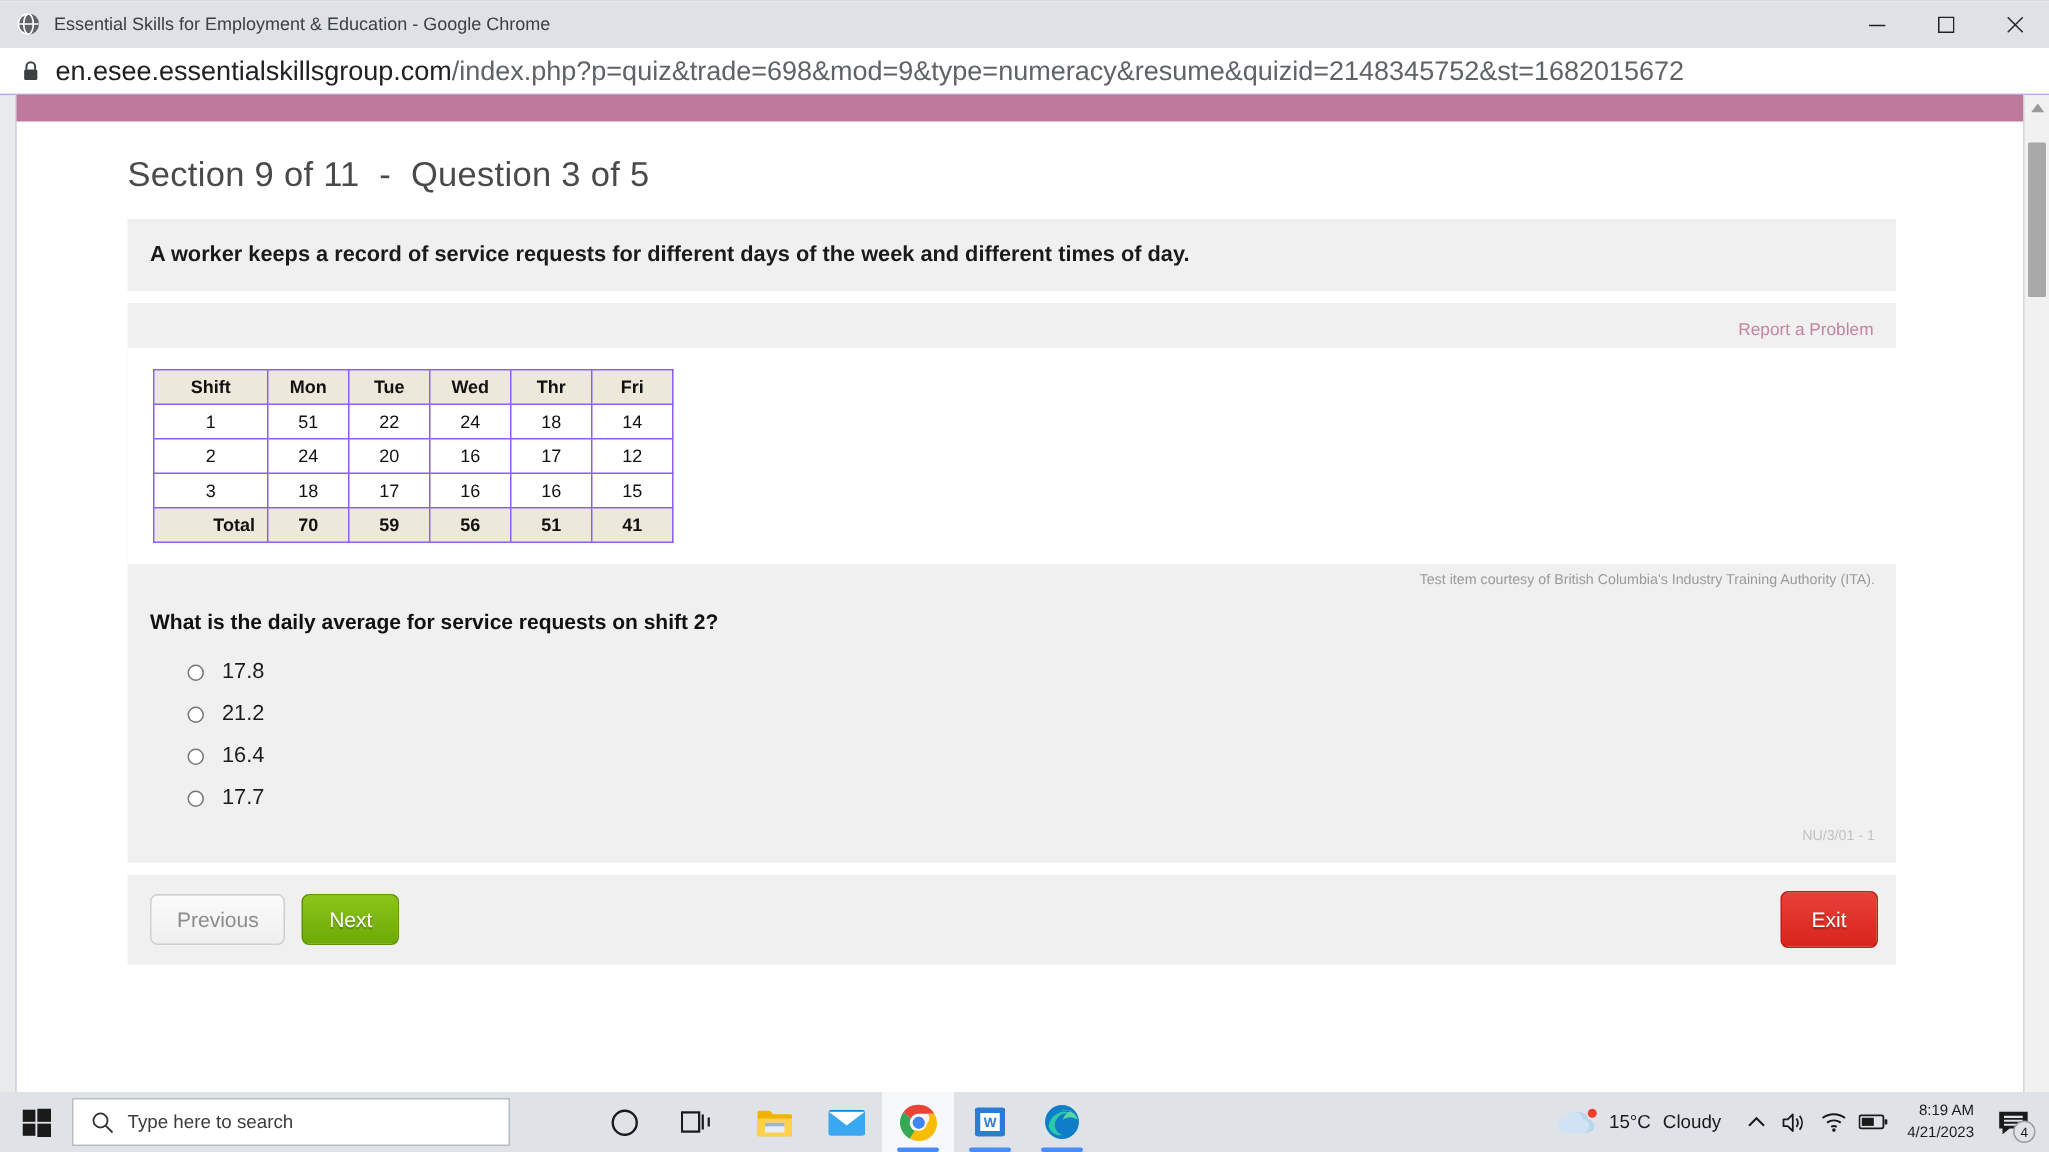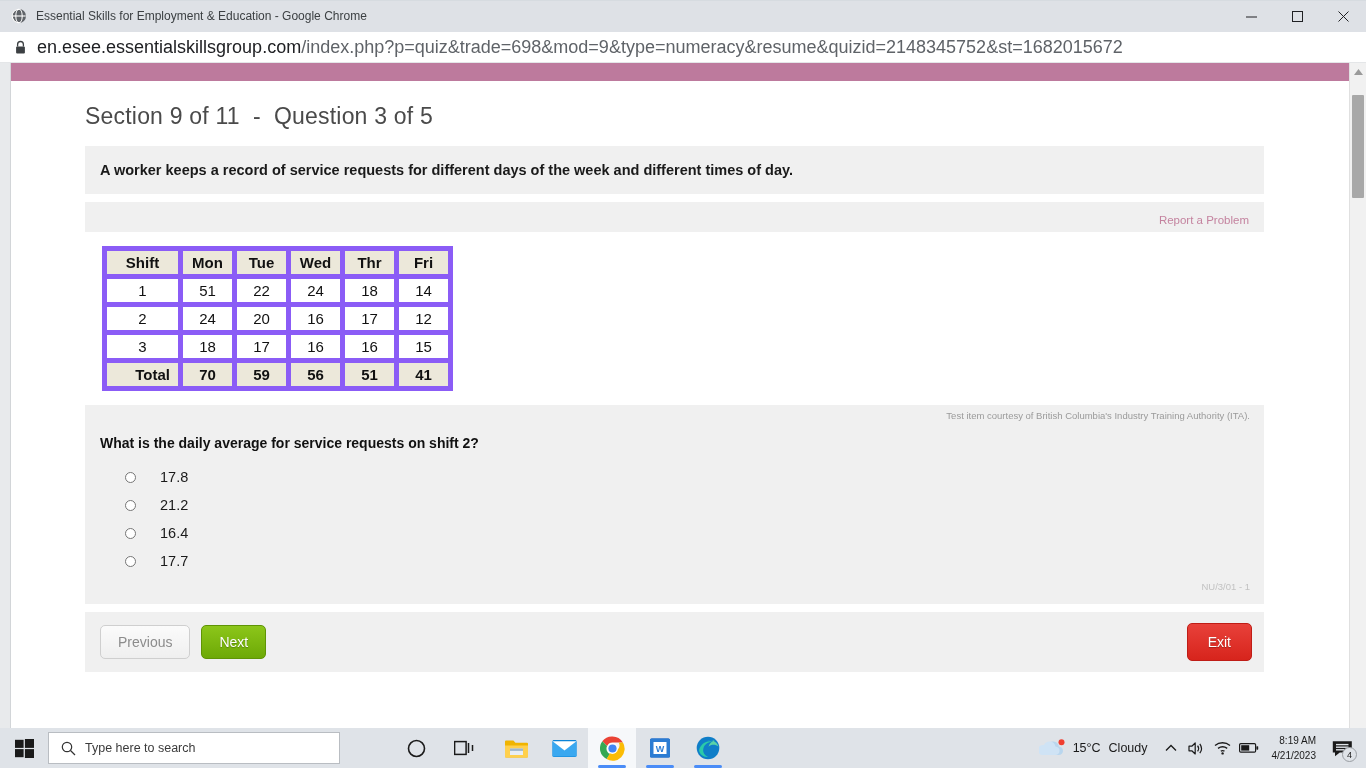--- a/index.html
+++ b/index.html
@@ -146,22 +146,22 @@
   }
   #table-wrap {
     background: #ffffff;
     padding: 14px 0 14px 17px;
   }
   table.datatable {
     border-collapse: collapse;
     border: 1px solid #555;
   }
   table.datatable th, table.datatable td {
-    border: 5px solid #8b5cf6;
-    font-size: 15px;
+    border: 1px solid #8b5cf6;
+    font-size: 12px;
     color: #111;
     text-align: center;
     padding: 3px 0;
     min-width: 54px;
     height: 23px;
     background: #ffffff;
   }
   table.datatable th {
     background: #ece8da;
     font-weight: bold;
@@ -180,21 +180,21 @@
     font-size: 9.5px; color: #9a9a9a;
     padding: 5px 14px 0 0;
   }
   #question-text {
     font-size: 14px; font-weight: bold; color: #111;
     padding: 14px 0 0 15px;
   }
   #options { padding: 12px 0 0 40px; }
   .option {
     display: flex; align-items: center;
-    gap: 24px;
+    gap: 12px;
     height: 28px;
     font-size: 14.5px; color: #1a1a1a;
   }
   #item-code {
     text-align: right;
     font-size: 9.5px; color: #c2c2c2;
     padding: 6px 14px 0 0;
   }
 
   

